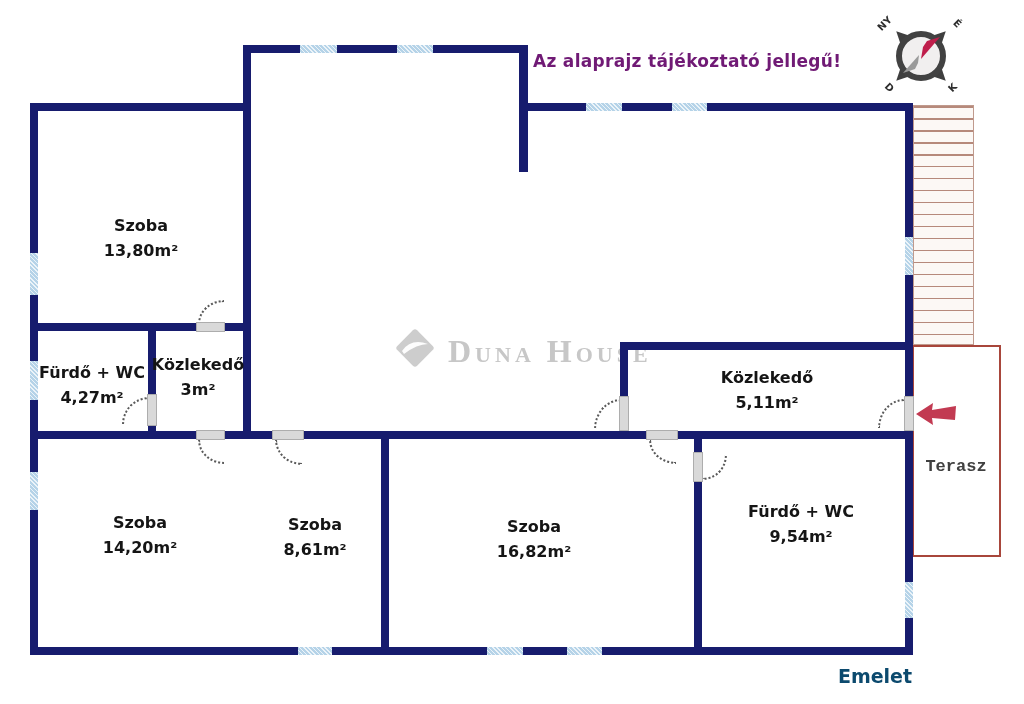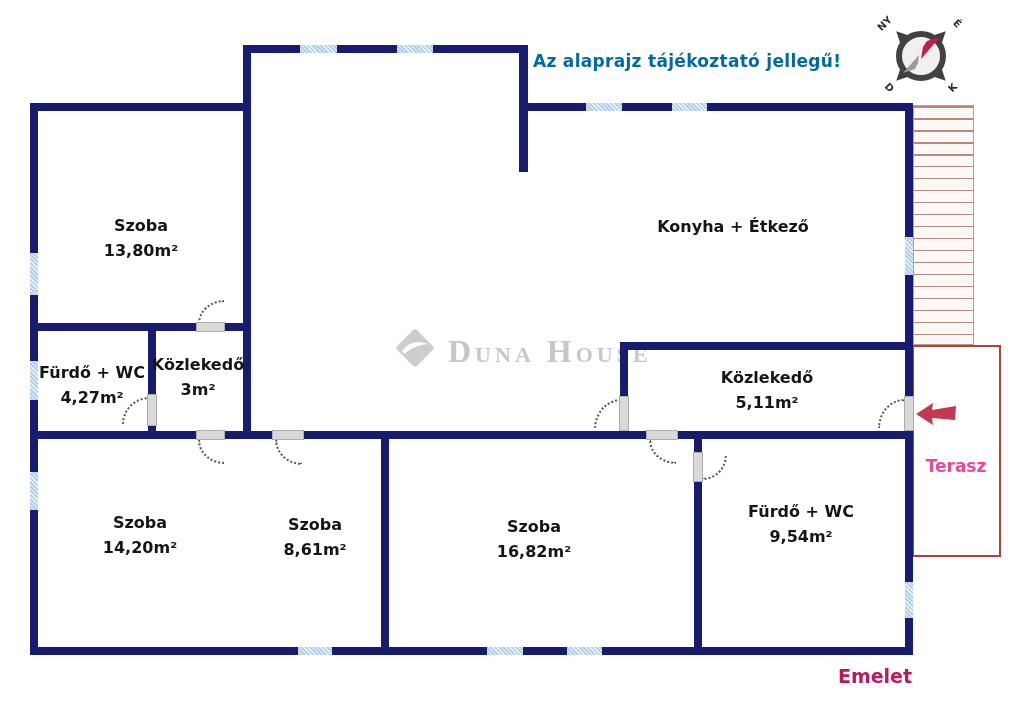--- a/index.html
+++ b/index.html
@@ -10,27 +10,27 @@
        background-image:repeating-linear-gradient(45deg,rgba(255,255,255,.75) 0 1px,transparent 1px 3px);}
   .gap{position:absolute;background:#ffffff;z-index:4;}
   .leaf{position:absolute;background:#d9d9d9;border:1px solid #adadad;box-sizing:border-box;z-index:6;}
   .arc{position:absolute;z-index:5;box-sizing:border-box;}
   .arc.tl{border-top:2px dotted #5a5a5a;border-left:2px dotted #5a5a5a;border-radius:100% 0 0 0;}
   .arc.bl{border-bottom:2px dotted #5a5a5a;border-left:2px dotted #5a5a5a;border-radius:0 0 0 100%;}
   .arc.br{border-bottom:2px dotted #5a5a5a;border-right:2px dotted #5a5a5a;border-radius:0 0 100% 0;}
   .room-label{position:absolute;transform:translate(-50%,-50%);text-align:center;z-index:7;
               font-weight:bold;color:#151515;font-size:16px;line-height:25px;white-space:nowrap;}
   .title{position:absolute;left:533px;top:51px;z-index:7;font-weight:bold;font-size:17px;
-         letter-spacing:.3px;color:#0369a1;white-space:nowrap;}
+         letter-spacing:.3px;color:#701a75;white-space:nowrap;}
   .floor{position:absolute;left:875px;top:676px;transform:translate(-50%,-50%);z-index:7;
-         font-weight:bold;font-size:19px;color:#be185d;}
+         font-weight:bold;font-size:19px;color:#0c4a6e;}
   .terrace{position:absolute;left:912px;top:345px;width:89px;height:212px;z-index:1;
            border:2px solid #a8463b;box-sizing:border-box;background:#fff;}
   .terrace-label{position:absolute;left:956px;top:466px;transform:translate(-50%,-50%);z-index:7;
-                 font-weight:bold;font-size:17px;color:#ec4899;}
+                 font-weight:bold;font-size:17px;color:#404040;font-family:Liberation Mono, monospace;}
   .stairs{position:absolute;left:913px;top:105px;width:61px;height:240px;z-index:1;
           background-color:#fcf8f5;border:1px solid #c09a8d;box-sizing:border-box;
           background-image:repeating-linear-gradient(to bottom,#b6897b 0 1.5px,transparent 1.5px 12px);}
   .watermark{position:absolute;left:392px;top:326px;height:44px;display:flex;align-items:center;z-index:2;}
   .wm-text{font-family:"Liberation Serif","DejaVu Serif",serif;font-variant:small-caps;font-weight:600;
            font-size:32px;letter-spacing:4px;color:#c7c7c7;margin-left:10px;line-height:44px;}
   .wm-reg{font-family:"Liberation Serif","DejaVu Serif",serif;font-size:11px;color:#c7c7c7;
           vertical-align:super;letter-spacing:0;}
   .compass{position:absolute;left:869px;top:8px;z-index:7;}
   .arrow{position:absolute;left:916px;top:402px;z-index:7;}
@@ -126,21 +126,20 @@
   <div class="arc tl" style="left:594px;top:399px;width:27px;height:30px"></div>
   <div class="arc bl" style="left:649px;top:440px;width:27px;height:24px"></div>
   <div class="arc br" style="left:703px;top:455px;width:24px;height:25px"></div>
   <div class="arc tl" style="left:878px;top:399px;width:26px;height:29px"></div>
 
   <div class="room-label" style="left:141px;top:238px">
     <div>Szoba</div>
     <div>13,80m²</div>
   </div>
   <div class="room-label" style="left:733px;top:226px">
-    <div>Konyha + Étkező</div>
   </div>
   <div class="room-label" style="left:92px;top:385px">
     <div>Fürdő + WC</div>
     <div>4,27m²</div>
   </div>
   <div class="room-label" style="left:198px;top:377px">
     <div>Közlekedő</div>
     <div>3m²</div>
   </div>
   <div class="room-label" style="left:767px;top:390px">

